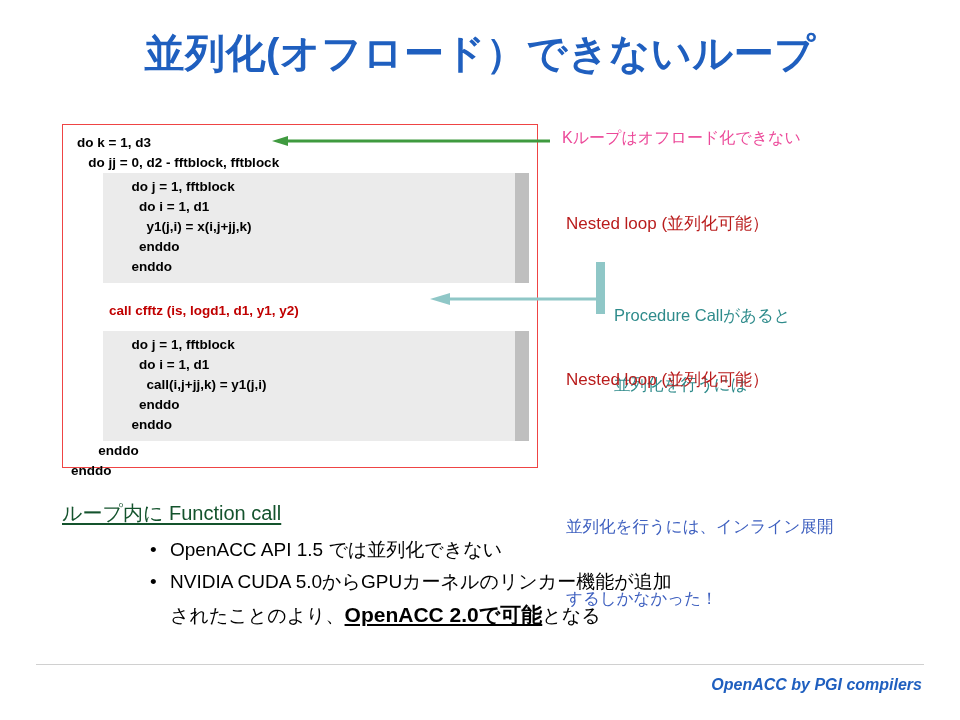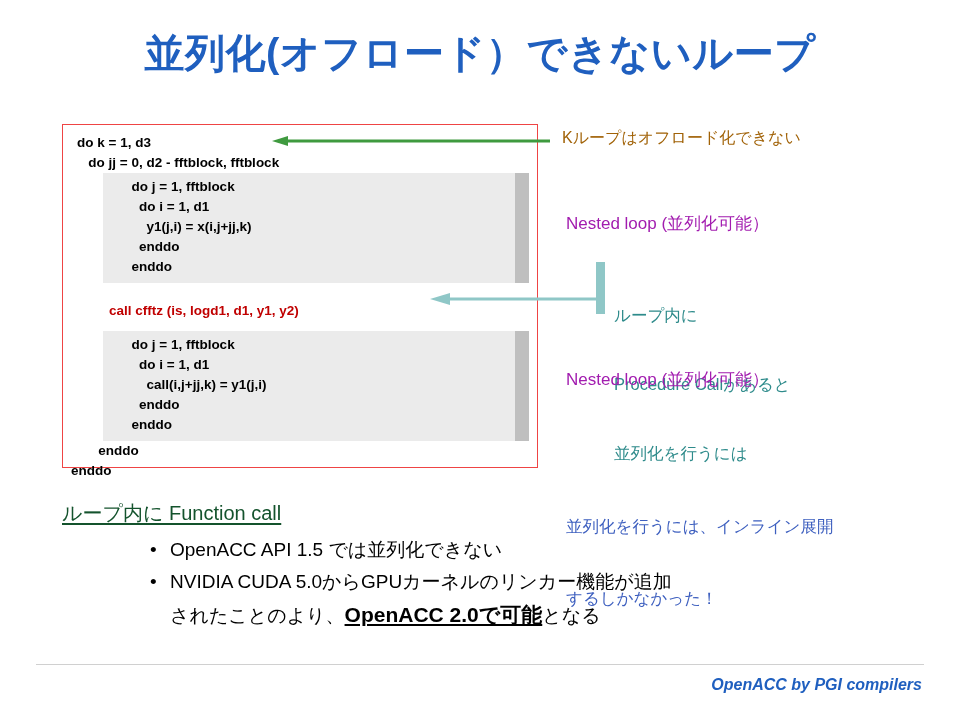--- a/index.html
+++ b/index.html
@@ -59,25 +59,25 @@
   }
   .call-line {
     color: #c00000;
     margin-top: 6px;
   }
 
   
   .lbl {
     position: absolute;
     font-size: 17px;
-    color: #a21caf;
+    color: #b91c1c;
     white-space: pre;
   }
   .lbl-green {
-    color: #a16207;
+    color: #ec4899;
     font-size: 16px;
   }
   .lbl-teal {
     color: #2e8b8b;
     font-size: 16.5px;
     line-height: 23px;
   }
   .lbl-blue {
     color: #3d5fbf;
     font-size: 16.5px;
@@ -209,21 +209,20 @@
   <div class="lbl lbl-green" style="left:562px; top:128px;">Kループはオフロード化できない</div>
 
   <div class="lbl" style="left:566px; top:212px;">Nested loop (並列化可能）</div>
 
   <svg class="arrow-teal" viewBox="0 0 172 14">
     <line x1="172" y1="7" x2="18" y2="7" stroke="#8fc7c7" stroke-width="3"></line>
     <polygon points="0,7 20,1 20,13" fill="#8fc7c7"></polygon>
   </svg>
   <div class="teal-bar"></div>
   <div class="lbl lbl-teal" style="left:614px; top:258px;">
-    <div>ループ内に</div>
     <div>Procedure Callがあると</div>
     <div>並列化を行うには</div>
   </div>
 
   <div class="lbl" style="left:566px; top:368px;">Nested loop (並列化可能）</div>
 
   <div class="lbl lbl-blue" style="left:566px; top:466px;">
     <div>並列化を行うには、インライン展開</div>
     <div>するしかなかった！</div>
   </div>

